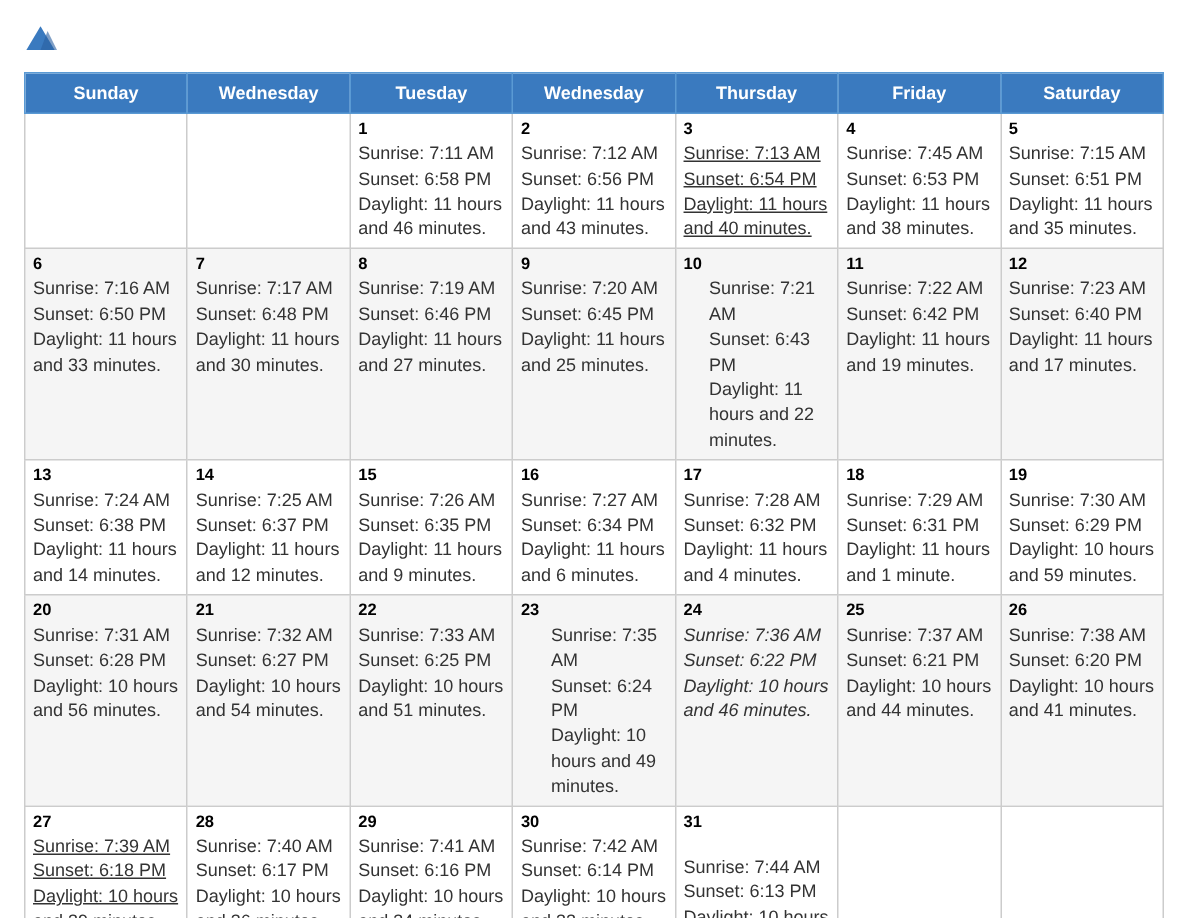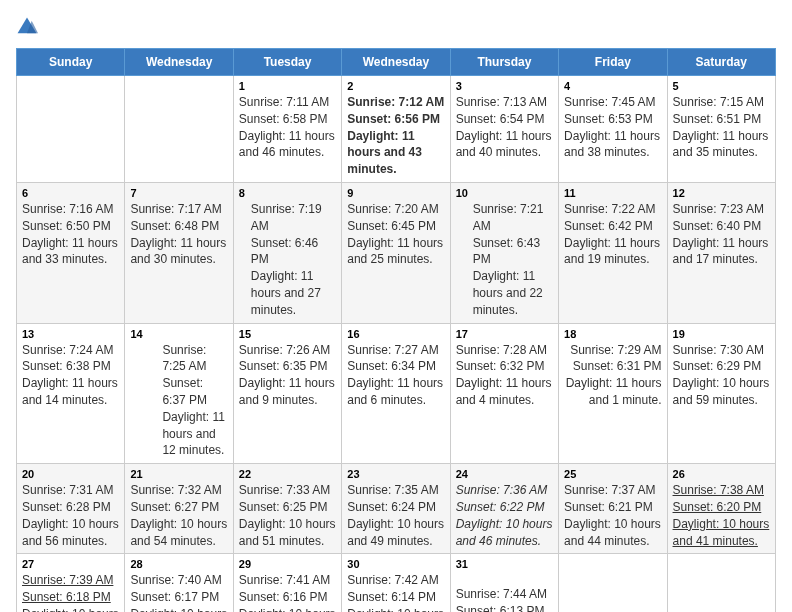--- a/index.html
+++ b/index.html
@@ -127,27 +127,27 @@
         <td class="empty-cell"></td>
         <td class="empty-cell"></td>
         <td>
           <span class="day-number">1</span>
           <div class="day-info" style="white-space: pre-line;">Sunrise: 7:11 AM
 Sunset: 6:58 PM
 Daylight: 11 hours and 46 minutes.</div>
         </td>
         <td>
           <span class="day-number">2</span>
-          <div class="day-info" style="white-space: pre-line; font-weight: bold;">Sunrise: 7:12 AM
+          <div class="day-info" style="white-space: pre-line;">Sunrise: 7:12 AM
 Sunset: 6:56 PM
 Daylight: 11 hours and 43 minutes.</div>
         </td>
         <td>
           <span class="day-number">3</span>
-          <div class="day-info" style="white-space: pre-line;">Sunrise: 7:13 AM
+          <div class="day-info" style="white-space: pre-line; text-decoration: underline;">Sunrise: 7:13 AM
 Sunset: 6:54 PM
 Daylight: 11 hours and 40 minutes.</div>
         </td>
         <td>
           <span class="day-number">4</span>
           <div class="day-info" style="white-space: pre-line;">Sunrise: 7:45 AM
 Sunset: 6:53 PM
 Daylight: 11 hours and 38 minutes.</div>
         </td>
         <td>
@@ -165,21 +165,21 @@
 Daylight: 11 hours and 33 minutes.</div>
         </td>
         <td>
           <span class="day-number">7</span>
           <div class="day-info" style="white-space: pre-line;">Sunrise: 7:17 AM
 Sunset: 6:48 PM
 Daylight: 11 hours and 30 minutes.</div>
         </td>
         <td>
           <span class="day-number">8</span>
-          <div class="day-info" style="white-space: pre-line; margin-left: 12px;">Sunrise: 7:19 AM
+          <div class="day-info" style="white-space: pre-line;">Sunrise: 7:19 AM
 Sunset: 6:46 PM
 Daylight: 11 hours and 27 minutes.</div>
         </td>
         <td>
           <span class="day-number">9</span>
           <div class="day-info" style="white-space: pre-line;">Sunrise: 7:20 AM
 Sunset: 6:45 PM
 Daylight: 11 hours and 25 minutes.</div>
         </td>
         <td>
@@ -203,21 +203,21 @@
       </tr>
       <tr>
         <td>
           <span class="day-number">13</span>
           <div class="day-info" style="white-space: pre-line;">Sunrise: 7:24 AM
 Sunset: 6:38 PM
 Daylight: 11 hours and 14 minutes.</div>
         </td>
         <td>
           <span class="day-number">14</span>
-          <div class="day-info" style="white-space: pre-line; margin-left: 32px;">Sunrise: 7:25 AM
+          <div class="day-info" style="white-space: pre-line;">Sunrise: 7:25 AM
 Sunset: 6:37 PM
 Daylight: 11 hours and 12 minutes.</div>
         </td>
         <td>
           <span class="day-number">15</span>
           <div class="day-info" style="white-space: pre-line;">Sunrise: 7:26 AM
 Sunset: 6:35 PM
 Daylight: 11 hours and 9 minutes.</div>
         </td>
         <td>
@@ -227,21 +227,21 @@
 Daylight: 11 hours and 6 minutes.</div>
         </td>
         <td>
           <span class="day-number">17</span>
           <div class="day-info" style="white-space: pre-line;">Sunrise: 7:28 AM
 Sunset: 6:32 PM
 Daylight: 11 hours and 4 minutes.</div>
         </td>
         <td>
           <span class="day-number">18</span>
-          <div class="day-info" style="white-space: pre-line; text-align: right;">Sunrise: 7:29 AM
+          <div class="day-info" style="white-space: pre-line;">Sunrise: 7:29 AM
 Sunset: 6:31 PM
 Daylight: 11 hours and 1 minute.</div>
         </td>
         <td>
           <span class="day-number">19</span>
           <div class="day-info" style="white-space: pre-line;">Sunrise: 7:30 AM
 Sunset: 6:29 PM
 Daylight: 10 hours and 59 minutes.</div>
         </td>
       </tr>
@@ -259,39 +259,39 @@
 Daylight: 10 hours and 54 minutes.</div>
         </td>
         <td>
           <span class="day-number">22</span>
           <div class="day-info" style="white-space: pre-line;">Sunrise: 7:33 AM
 Sunset: 6:25 PM
 Daylight: 10 hours and 51 minutes.</div>
         </td>
         <td>
           <span class="day-number">23</span>
-          <div class="day-info" style="white-space: pre-line;">Sunrise: 7:35 AM
+          <div class="day-info" style="white-space: pre-line; margin-left: 20px;">Sunrise: 7:35 AM
 Sunset: 6:24 PM
 Daylight: 10 hours and 49 minutes.</div>
         </td>
         <td>
           <span class="day-number">24</span>
           <div class="day-info" style="white-space: pre-line; font-style: italic;">Sunrise: 7:36 AM
 Sunset: 6:22 PM
 Daylight: 10 hours and 46 minutes.</div>
         </td>
         <td>
           <span class="day-number">25</span>
           <div class="day-info" style="white-space: pre-line;">Sunrise: 7:37 AM
 Sunset: 6:21 PM
 Daylight: 10 hours and 44 minutes.</div>
         </td>
         <td>
           <span class="day-number">26</span>
-          <div class="day-info" style="white-space: pre-line; text-decoration: underline;">Sunrise: 7:38 AM
+          <div class="day-info" style="white-space: pre-line;">Sunrise: 7:38 AM
 Sunset: 6:20 PM
 Daylight: 10 hours and 41 minutes.</div>
         </td>
       </tr>
       <tr>
         <td>
           <span class="day-number">27</span>
           <div class="day-info" style="white-space: pre-line; text-decoration: underline;">Sunrise: 7:39 AM
 Sunset: 6:18 PM
 Daylight: 10 hours and 39 minutes.</div>

